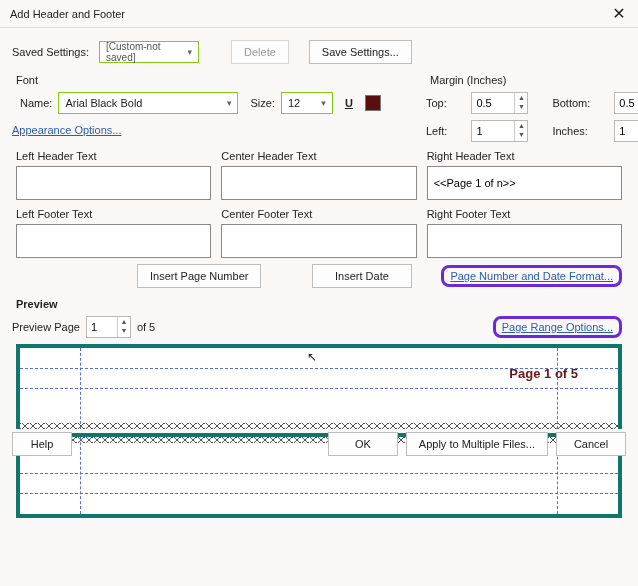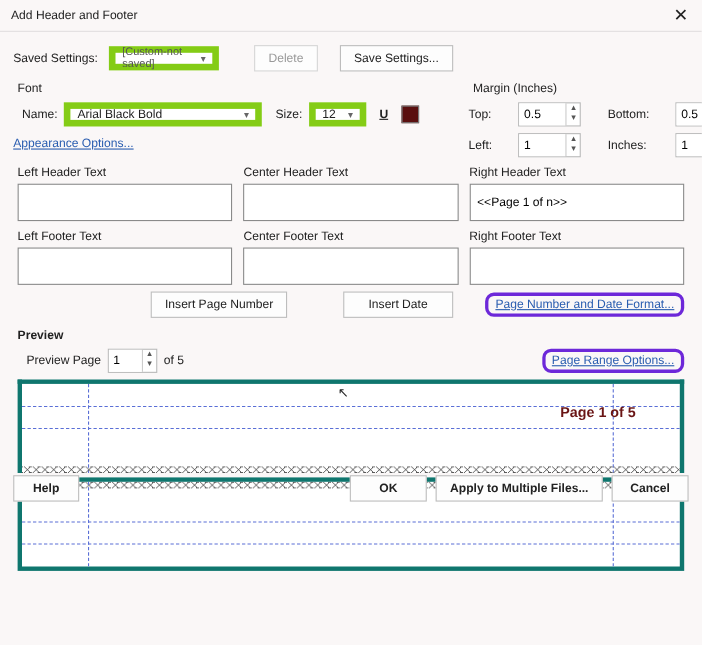--- a/index.html
+++ b/index.html
@@ -4,21 +4,21 @@
 <style>
   * { box-sizing: border-box; font-family: "Segoe UI", Tahoma, sans-serif; }
   body { margin: 0; background: #faf7f7; width: 638px; height: 586px; overflow: hidden; font-size: 11px; color: #222; }
   .dialog { width: 638px; height: 464px; position: relative; }
   .titlebar { display: flex; justify-content: space-between; align-items: center; padding: 4px 8px 4px 10px; border-bottom: 1px solid #e2dedf; }
   .close { font-size: 16px; width: 22px; text-align: center; cursor: pointer; }
   .body { padding: 6px 12px 0 12px; }
   .row { display: flex; align-items: center; }
   .saved-row { margin: 6px 0 10px 0; gap: 6px; }
   .saved-label { margin-right: 4px; }
-  .combo { height: 22px; border: 6px solid #84cc16; background: #fff; display: flex; align-items: center; justify-content: space-between; padding: 0 6px; }
+  .combo { height: 22px; border: 1px solid #84cc16; background: #fff; display: flex; align-items: center; justify-content: space-between; padding: 0 6px; }
   .combo .chev { font-size: 9px; color: #666; }
   .btn { height: 24px; border: 1px solid #bdbdbd; background: #fdfdfd; padding: 0 12px; display: inline-flex; align-items: center; justify-content: center; cursor: pointer; }
   .btn.disabled { color: #9a9a9a; border-color: #d5d5d5; }
   .section-heading { margin: 0 0 6px 4px; }
   .font-margin { display: flex; gap: 20px; }
   .font-col { flex: 1; }
   .margin-col { width: 200px; }
   .font-row { display: flex; align-items: center; gap: 6px; margin: 6px 0 10px 8px; }
   .spin { display: inline-flex; align-items: stretch; height: 22px; border: 1px solid #b9b9b9; background: #fff; }
   .spin input { border: 0; width: 42px; padding: 0 4px; font-size: 11px; outline: none; }
@@ -29,33 +29,33 @@
   .link { color: #2a5db0; text-decoration: underline; cursor: pointer; }
   .margin-grid { display: grid; grid-template-columns: auto 1fr auto 1fr; gap: 6px 24px; align-items: center; margin-top: 2px; }
   .margin-grid label { text-align: left; }
   .hf-grid { display: grid; grid-template-columns: 1fr 1fr 1fr; gap: 8px 10px; margin: 8px 4px 6px 4px; }
   .hf-cell label { display: block; margin-bottom: 4px; }
   .hf-input { width: 100%; height: 28px; border: 1px solid #8a8a8a; background: #fff; padding: 16px 6px; font-size: 11px; }
   .insert-row { display: flex; align-items: center; margin: 4px 4px 10px 4px; }
   .insert-row .btn { min-width: 100px; margin-left: 21px; }
   .insert-row .gap { flex: 1; }
   .highlight { border: 3px solid #6d28d9; border-radius: 8px; padding: 2px 6px; }
-  .preview-top { display: flex; align-items: center; justify-content: space-between; margin: 2px 4px 6px 12px; }
+  .preview-top { display: flex; align-items: center; justify-content: space-between; margin: 2px 4px 6px 0; }
   .preview-box { margin: 0 4px; border: 4px solid #0f766e; background: #fff; height: 85px; position: relative; overflow: hidden; }
   .preview-box.top { border-bottom: 0; }
   .preview-box.bottom { margin-top: 4px; margin-bottom: 8px; height: 85px; }
   .guide-h { position: absolute; left: 0; right: 0; border-top: 1px dashed #5a6fd6; }
   .guide-v { position: absolute; top: 0; bottom: 0; border-left: 1px dashed #5a6fd6; }
   .page-text { position: absolute; right: 40px; top: 18px; font-weight: bold; color: #6a1515; font-size: 13px; }
   .zigzag { position:absolute; left:0; right:0; bottom:0; height:6px;
     background: repeating-linear-gradient(135deg,#555 0 1px,transparent 1px 5px),
                 repeating-linear-gradient(45deg,#555 0 1px,transparent 1px 5px);
     background-size: 8px 6px; }
   .zigzag.topz { top:0; bottom:auto; }
-  .footer-btns { position:absolute; left:12px; right:12px; bottom:8px; display:flex; align-items:center;font-weight:bold; }
+  .footer-btns { position:absolute; left:12px; right:12px; bottom:8px; display:flex; align-items:center; }
   .footer-btns .spacer { flex:1; }
   .footer-btns .btn { min-width: 70px; margin-left: 8px; }
   .cursor { position:absolute; left:307px; top:350px; font-size:12px; pointer-events:none; }
 </style>
 </head>
 <body>
 
 <div class="dialog">
 
   <div class="titlebar">

